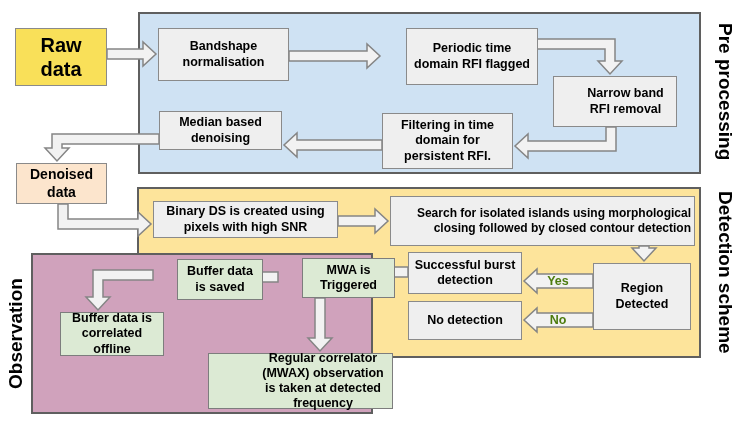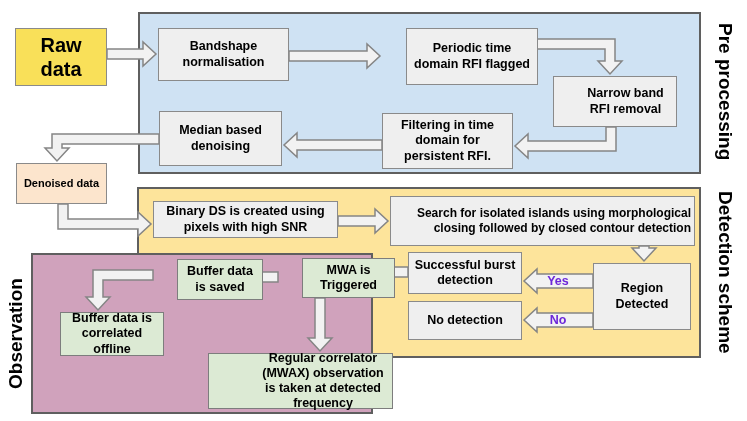--- a/index.html
+++ b/index.html
@@ -13,30 +13,30 @@
   .region-pink{background:#d0a2bc;}
   svg.arrows{position:absolute;left:0;top:0;z-index:2;}
   .node{
     position:absolute;box-sizing:border-box;z-index:3;
     border:1.5px solid #8a8a8a;background:#efefef;
     display:flex;align-items:center;justify-content:center;text-align:center;
     font-weight:bold;font-size:12.5px;line-height:1.22;color:#000;padding:1px 3px;
   }
   .node-green{background:#dcead4;border-color:#7d7d7d;margin-left:24px;}
   .node-raw{background:#f9e059;font-size:20px;}
-  .node-denoised{background:#fce5cd;font-size:11px;}
+  .node-denoised{background:#fce5cd;font-size:14px;}
   .fs12{font-size:12px;text-align:right;}
   .vlabel{
     position:absolute;z-index:3;display:flex;align-items:center;justify-content:center;
     font-weight:bold;font-size:19px;color:#000;white-space:nowrap;
   }
   .vr{writing-mode:vertical-rl;}
   .vl{writing-mode:vertical-rl;transform:rotate(180deg);}
   .edge-label{
-    position:absolute;z-index:4;font-weight:bold;font-size:12.5px;color:#6d28d9;
+    position:absolute;z-index:4;font-weight:bold;font-size:12.5px;color:#4d7c0f;
     transform:translate(-50%,-50%);
   }
 </style>
 </head>
 <body>
 
 <div class="canvas">
 
   <div class="region region-blue" style="left:138px;top:12px;width:563px;height:162px;"></div>
   <div class="region region-yellow" style="left:137px;top:187px;width:564px;height:171px;"></div>
@@ -68,21 +68,21 @@
   </div>
   <div class="node" style="left:382px;top:28px;width:132px;height:57px;margin-left:24px;">
     <span>Periodic time domain RFI flagged</span>
   </div>
   <div class="node" style="left:553px;top:76px;width:124px;height:51px;padding-left:24px;">
     <span>Narrow band RFI removal</span>
   </div>
   <div class="node" style="left:382px;top:113px;width:131px;height:56px;">
     <span>Filtering in time domain for persistent RFI.</span>
   </div>
-  <div class="node" style="left:159px;top:111px;width:123px;height:55px;">
+  <div class="node" style="left:159px;top:111px;width:123px;height:39px;">
     <span>Median based denoising</span>
   </div>
   <div class="node node-denoised" style="left:16px;top:163px;width:91px;height:41px;">
     <span>Denoised data</span>
   </div>
   <div class="node" style="left:153px;top:201px;width:185px;height:37px;">
     <span>Binary DS is created using pixels with high SNR</span>
   </div>
   <div class="node fs12" style="left:390px;top:196px;width:305px;height:50px;">
     <span>Search for isolated islands using morphological closing followed by closed contour detection</span>

